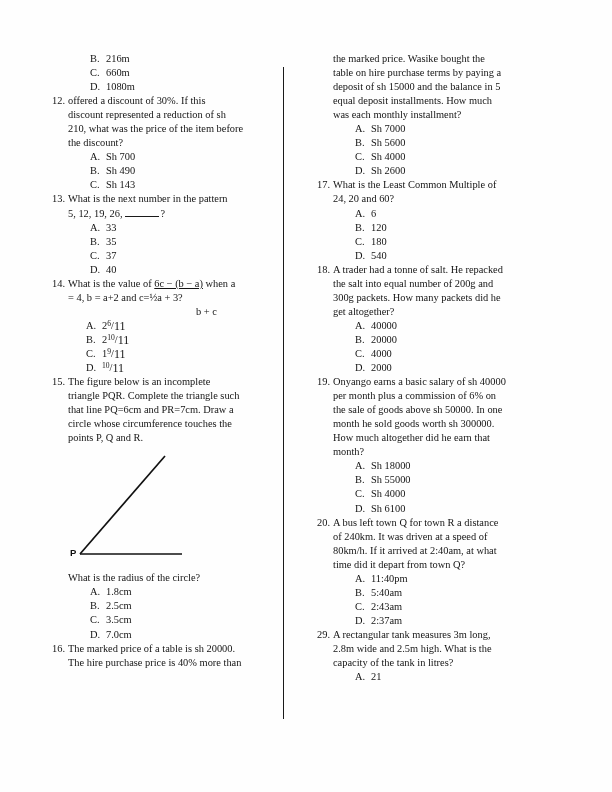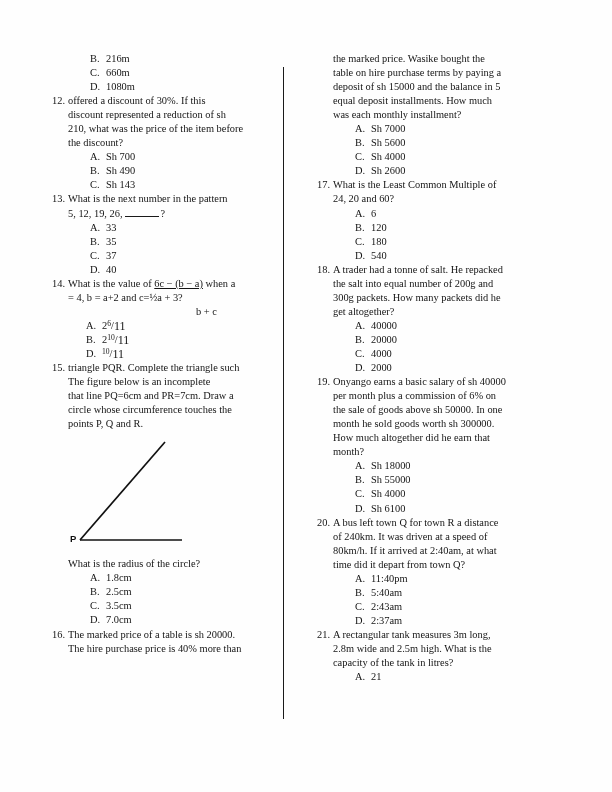--- a/index.html
+++ b/index.html
@@ -176,27 +176,28 @@
 
     <div class="q">
       <span class="qnum">14.</span>
       <span class="qtext"><span>What is the value of</span> <span class="frac-num">6c − (b − a)</span> <span>when a</span></span>
       <span class="qtext">= 4, b = a+2 and c=½a + 3?</span>
       <span class="frac-den">b + c</span>
     </div>
     <ul class="opts opts-q14">
       <li class="mixed"><span class="opt-letter">A.</span><span>2</span><sup>6</sup><span class="slash">/</span><sub>11</sub></li>
       <li class="mixed"><span class="opt-letter">B.</span><span>2</span><sup>10</sup><span class="slash">/</span><sub>11</sub></li>
+      <li class="mixed"><span class="opt-letter">C.</span><span>1</span><sup>9</sup><span class="slash">/</span><sub>11</sub></li>
       <li class="mixed"><span class="opt-letter">D.</span><span></span><sup>10</sup><span class="slash">/</span><sub>11</sub></li>
     </ul>
 
     <div class="q">
       <span class="qnum">15.</span>
+      <span class="qtext">The figure below is an incomplete</span>
       <span class="qtext">triangle PQR. Complete the triangle such</span>
-      <span class="qtext">The figure below is an incomplete</span>
       <span class="qtext">that line PQ=6cm and PR=7cm. Draw a</span>
       <span class="qtext">circle whose circumference touches the</span>
       <span class="qtext">points P, Q and R.</span>
     </div>
 
     <div class="figure-wrap">
       <svg width="232" height="116" viewBox="0 0 232 116">
         <line x1="34" y1="101" x2="136" y2="101" stroke="#111111" stroke-width="1.7"></line>
         <line x1="34" y1="101" x2="119" y2="3" stroke="#111111" stroke-width="1.7"></line>
       </svg>
@@ -285,21 +286,21 @@
       <span class="qtext">time did it depart from town Q?</span>
     </div>
     <ul class="opts">
       <li><span class="opt-letter">A.</span><span class="opt-text">11:40pm</span></li>
       <li><span class="opt-letter">B.</span><span class="opt-text">5:40am</span></li>
       <li><span class="opt-letter">C.</span><span class="opt-text">2:43am</span></li>
       <li><span class="opt-letter">D.</span><span class="opt-text">2:37am</span></li>
     </ul>
 
     <div class="q">
-      <span class="qnum">21.</span>
+      <span class="qnum">29.</span>
       <span class="qtext">A rectangular tank measures 3m long,</span>
       <span class="qtext">2.8m wide and 2.5m high. What is the</span>
       <span class="qtext">capacity of the tank in litres?</span>
     </div>
     <ul class="opts">
       <li><span class="opt-letter">A.</span><span class="opt-text">21</span></li>
     </ul>
 
   </div>
 

